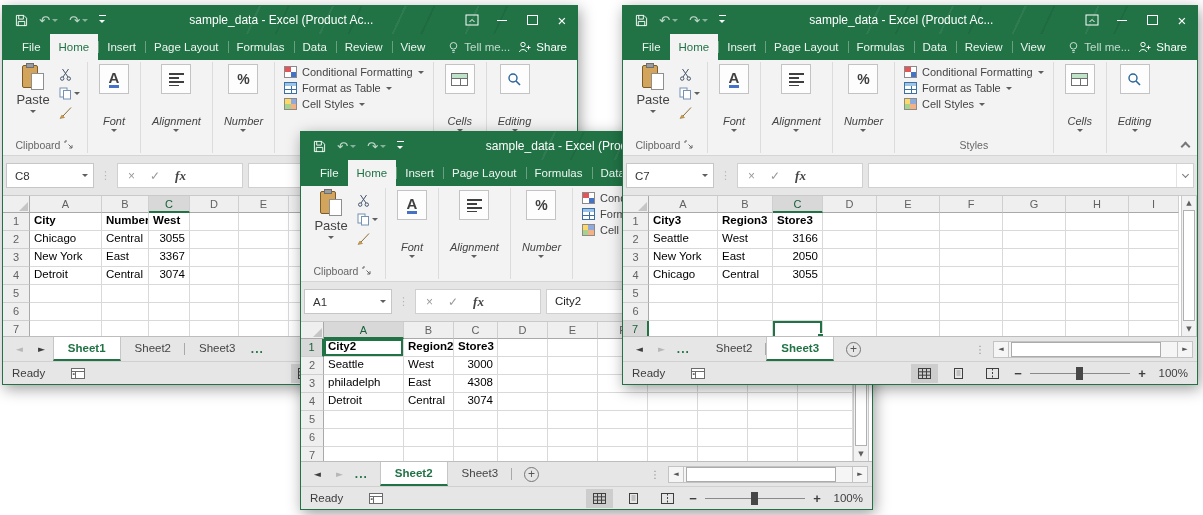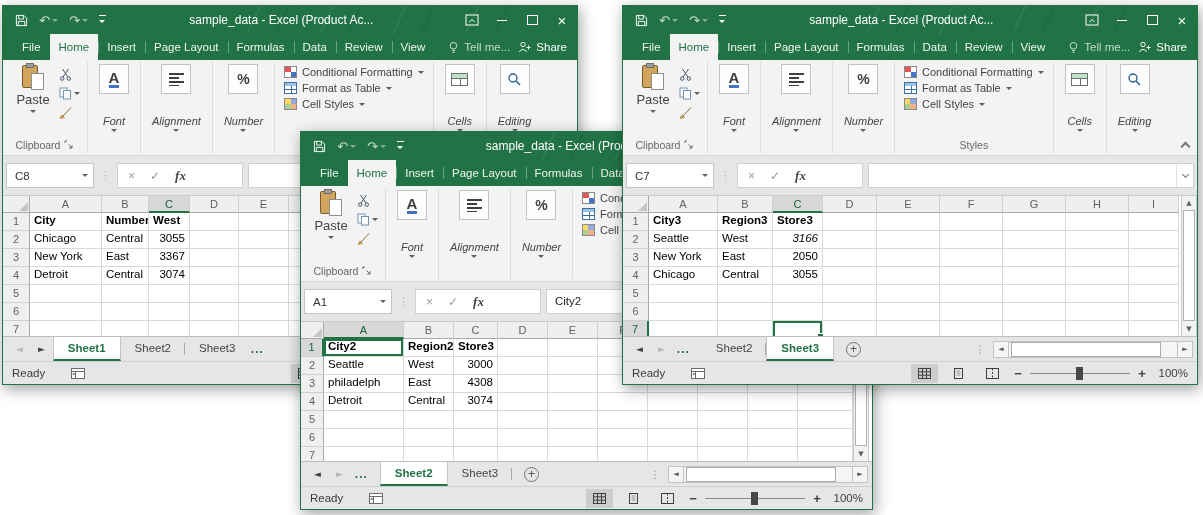--- a/index.html
+++ b/index.html
@@ -1209,21 +1209,21 @@
             <span class="cell" style="width: 63px;"></span>
             <span class="cell" style="width: 63px;"></span>
             <span class="cell" style="width: 63px;"></span>
             <span class="cell" style="width: 63px;"></span>
             <span class="cell" style="width: 50px;"></span>
           </div>
           <div class="grow">
             <span class="rh" style="width: 26px;">2</span>
             <span class="cell" style="width: 69px;">Seattle</span>
             <span class="cell" style="width: 55px;">West</span>
-            <span class="cell num" style="width: 50px; font-style: italic;">3166</span>
+            <span class="cell num" style="width: 50px;">3166</span>
             <span class="cell" style="width: 54px;"></span>
             <span class="cell" style="width: 63px;"></span>
             <span class="cell" style="width: 63px;"></span>
             <span class="cell" style="width: 63px;"></span>
             <span class="cell" style="width: 63px;"></span>
             <span class="cell" style="width: 50px;"></span>
           </div>
           <div class="grow">
             <span class="rh" style="width: 26px;">3</span>
             <span class="cell" style="width: 69px;">New York</span>

